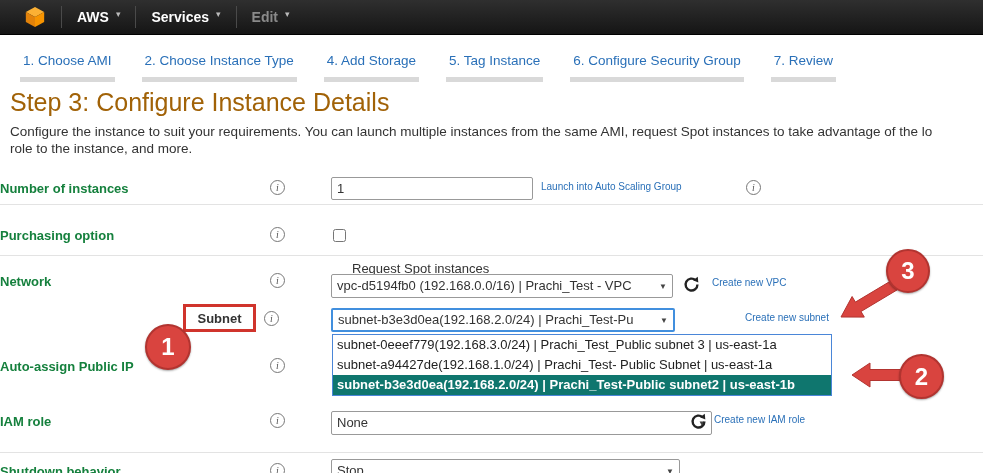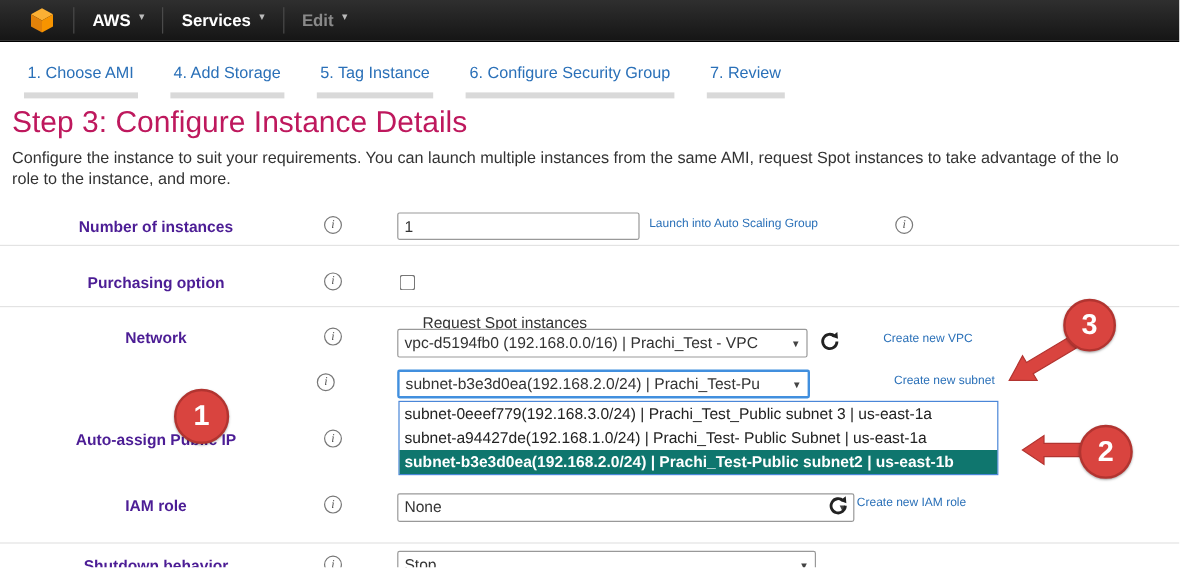--- a/index.html
+++ b/index.html
@@ -17,28 +17,28 @@
   .nav-item.dim { color:#8a8a8a; }
   .logo { display:flex; align-items:center; }
 
   
   .tabs { position:absolute; top:53px; left:20px; display:flex; gap:27px; }
   .tab { font-size:13.5px; color:#2a70b8; padding:0 3px 9px 3px;
          border-bottom:5px solid #d9d9d9; white-space:nowrap; cursor:pointer; }
   .tab.active { color:#444; font-weight:bold; border-bottom-color:#e38b00; cursor:default; }
 
   
-  .page-title { position:absolute; left:10px; top:88px; font-size:25px; color:#be185d; }
+  .page-title { position:absolute; left:10px; top:88px; font-size:25px; color:#a16207; }
   .page-desc  { position:absolute; left:10px; top:123px; width:983px; font-size:13.5px;
                 color:#333; line-height:17px; }
   .page-desc div { white-space:nowrap; overflow:hidden; }
 
   
-  .flabel { position:absolute; left:0; width:260px; text-align:center;
-            font-weight:bold; font-size:13px; color:#4c1d95; }
+  .flabel { position:absolute; left:0; width:260px; text-align:left;
+            font-weight:bold; font-size:13px; color:#15803d; }
   .divider { position:absolute; left:0; width:983px; height:1px; background:#e3e3e3; }
   .info { position:absolute; width:15px; height:15px; border:1px solid #777; border-radius:50%;
           color:#555; font-size:10px; font-style:italic;
           font-family:"Liberation Serif", serif; display:flex; align-items:center;
           justify-content:center; background:#fff; }
   .text-input { position:absolute; height:23px; border:1px solid #999; border-radius:2px;
                 font-size:13px; color:#333; padding:0 5px; font-family:"Liberation Sans",sans-serif; }
   .sel { position:absolute; height:24px; background:#fff; border:1px solid #999; border-radius:2px;
          font-size:13px; color:#333; line-height:22px; padding:0 18px 0 5px;
          white-space:nowrap; overflow:hidden; cursor:pointer; }
@@ -98,20 +98,21 @@
     </span>
     <span class="sep"></span>
     <span class="nav-item dim">
       <span>Edit</span>
       <span class="caret">▾</span>
     </span>
   </div>
 
   <div class="tabs">
     <span class="tab">1. Choose AMI</span>
+    <span class="tab">2. Choose Instance Type</span>
     <span class="tab">4. Add Storage</span>
     <span class="tab">5. Tag Instance</span>
     <span class="tab">6. Configure Security Group</span>
     <span class="tab">7. Review</span>
   </div>
 
   <div class="page-title">Step 3: Configure Instance Details</div>
   <div class="page-desc">
     <div>Configure the instance to suit your requirements. You can launch multiple instances from the same AMI, request Spot instances to take advantage of the lo</div>
     <div>role to the instance, and more.</div>
@@ -137,22 +138,25 @@
   <div class="sel" style="left:331px; top:274px; width:342px;">
     <span>vpc-d5194fb0 (192.168.0.0/16) | Prachi_Test - VPC</span>
     <span class="caret">▼</span>
   </div>
   <span class="refresh" style="left:683px; top:276px;">
     <svg width="17" height="17" viewBox="0 0 16 16">
       <path d="M13.6 8a5.6 5.6 0 1 1-1.7-4" fill="none" stroke="#222" stroke-width="2.2"></path>
       <polygon points="13.9,0.6 14.4,6 9.4,4.1" fill="#222"></polygon>
     </svg>
   </span>
-  <span class="link" style="left:736px; top:277px;">Create new VPC</span>
-
+  <span class="link" style="left:712px; top:277px;">Create new VPC</span>
+
+  <div class="subnet-box">
+    <span>Subnet</span>
+  </div>
   <span class="info" style="left:264px; top:311px;">i</span>
   <div class="sel focused" style="left:331px; top:308px; width:344px;">
     <span>subnet-b3e3d0ea(192.168.2.0/24) | Prachi_Test-Pu</span>
     <span class="caret">▼</span>
   </div>
   <span class="link" style="left:745px; top:312px;">Create new subnet</span>
 
   <div class="dropdown">
     <div class="dd-option">subnet-0eeef779(192.168.3.0/24) | Prachi_Test_Public subnet 3 | us-east-1a</div>
     <div class="dd-option">subnet-a94427de(192.168.1.0/24) | Prachi_Test- Public Subnet | us-east-1a</div>

